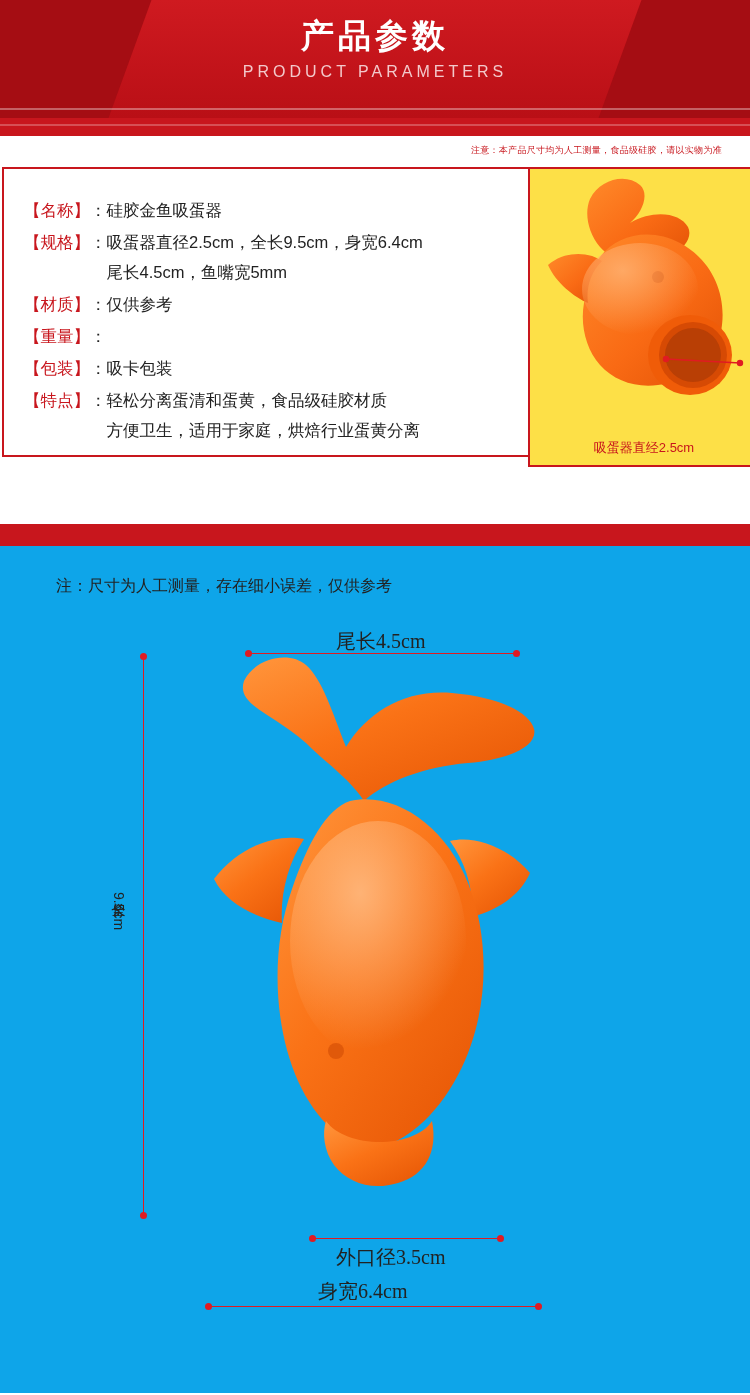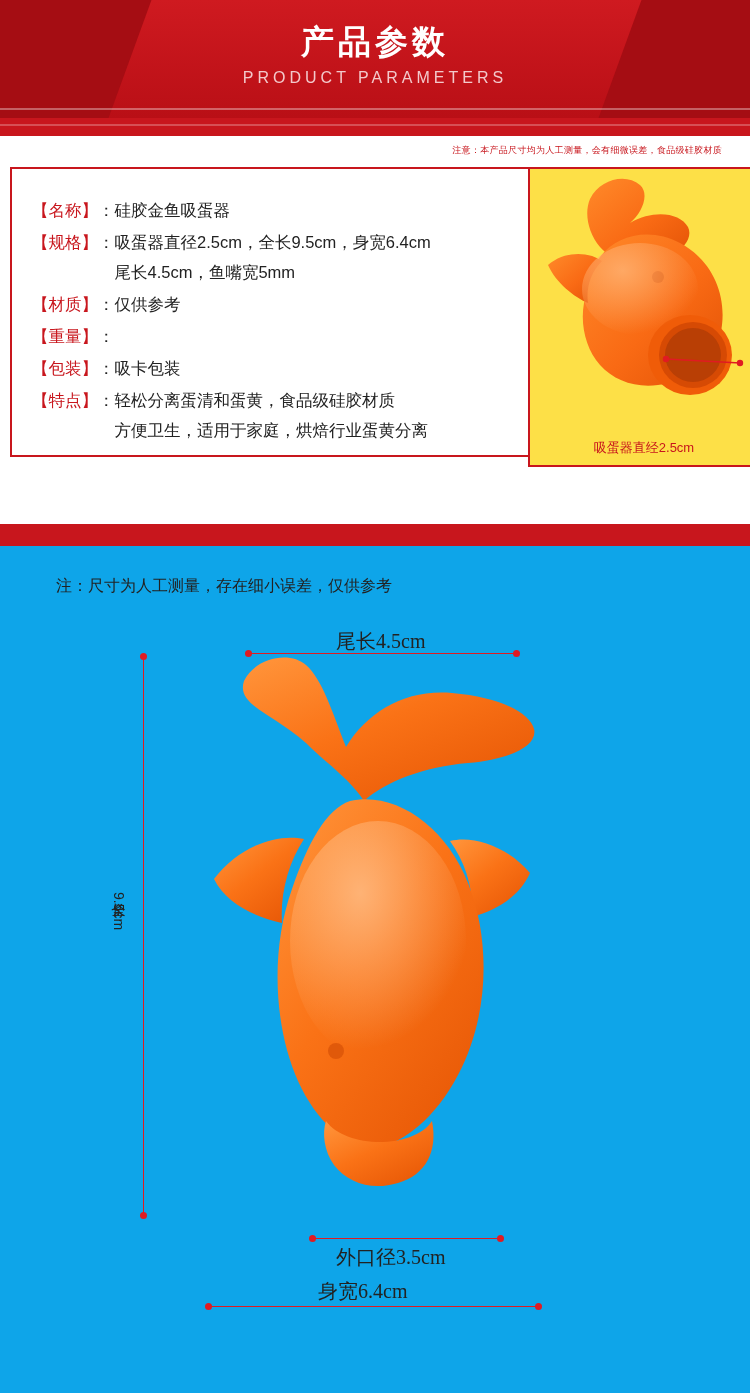--- a/index.html
+++ b/index.html
@@ -31,21 +31,21 @@
     width: 190px;
     height: 118px;
     background: #a50d13;
   }
   .header-deco-left  { left: -60px;  transform: skewX(-20deg); }
   .header-deco-right { right: -60px; transform: skewX(-20deg); }
   .header-inner {
     position: relative;
     z-index: 3;
     text-align: center;
-    padding-top: 22px;
+    padding-top: 16px;
   }
   .header-title-cn {
     color: #ffffff;
     font-size: 33px;
     font-weight: bold;
     letter-spacing: 4px;
     line-height: 40px;
   }
   .header-title-en {
     color: #f3c9cb;
@@ -87,21 +87,21 @@
   .spec-note-top {
     position: absolute;
     top: 8px;
     right: 28px;
     font-size: 9px;
     color: #c8161d;
     letter-spacing: 0.3px;
   }
   .spec-card {
     position: absolute;
-    left: 10px;
+    left: 2px;
     top: 31px;
     width: 544px;
     height: 290px;
     border: 2px solid #c8161d;
     box-sizing: border-box;
     background: #fff;
   }
   .spec-list {
     padding: 26px 0 0 20px;
   }
@@ -228,21 +228,21 @@
   <div class="header-inner">
     <div class="header-title-cn">产品参数</div>
     <div class="header-title-en">PRODUCT PARAMETERS</div>
   </div>
   <div class="header-rule"></div>
 </div>
 <div class="header-band"></div>
 
 <div class="spec-section">
 
-  <div class="spec-note-top">注意：本产品尺寸均为人工测量，会有细微误差，食品级硅胶材质</div>
+  <div class="spec-note-top">注意：本产品尺寸均为人工测量，食品级硅胶，请以实物为准</div>
 
   <div class="spec-card">
     <div class="spec-list">
 
       <div class="spec-row">
         <span class="spec-key">【名称】</span>
         <span class="spec-sep">：</span>
         <span class="spec-vals">
           <div class="spec-val-line">硅胶金鱼吸蛋器</div>
         </span>

